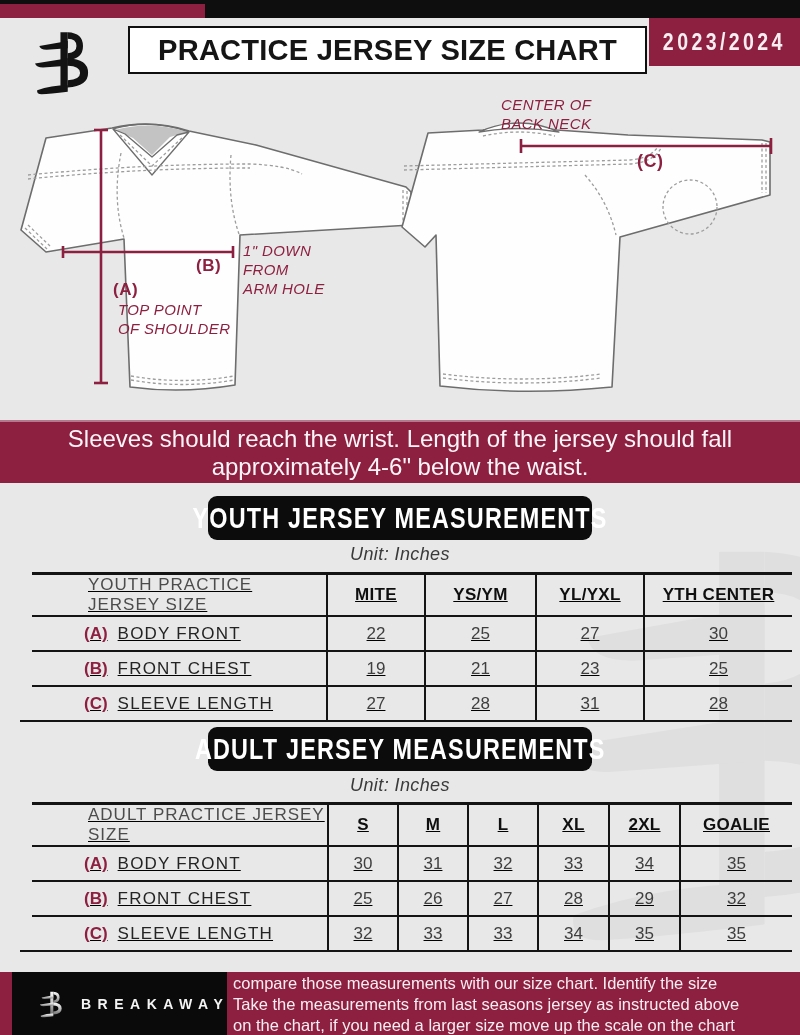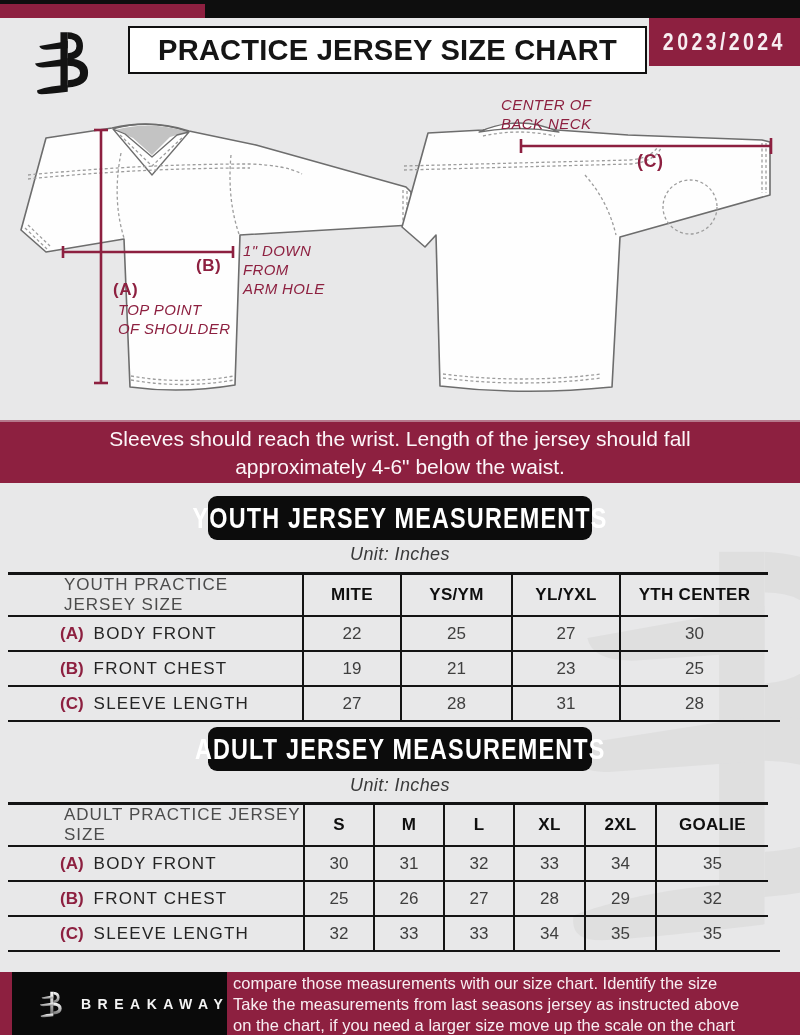--- a/index.html
+++ b/index.html
@@ -27,32 +27,32 @@
   
   .diagram{position:absolute;left:0;top:95px;width:800px;height:325px;}
   .dlabel{position:absolute;color:var(--maroon);}
   .dkey{font-weight:bold;font-size:17px;letter-spacing:.5px;}
   .ddesc{font-style:italic;font-size:15px;line-height:19px;letter-spacing:.4px;white-space:nowrap;}
 
   
   .banner{position:absolute;top:420px;left:0;width:800px;height:63px;background:var(--maroon);
           border-top:2px solid #b5788c;box-sizing:border-box;
           display:flex;flex-direction:column;align-items:center;justify-content:center;
-          color:#fcf5f8;font-size:21px;line-height:28px;}
+          color:#fcf5f8;font-size:24px;line-height:28px;}
 
   
   .pill{position:absolute;left:50%;transform:translateX(-50%);width:384px;height:44px;background:#0c0c0c;
         border-radius:9px;display:flex;align-items:center;justify-content:center;}
   .pill-youth{top:496px;} .pill-adult{top:727px;}
   .pill .t{color:#fff;font-weight:bold;font-size:30px;letter-spacing:1.5px;white-space:nowrap;transform:scaleX(.78);}
   .unit{position:absolute;left:0;width:800px;text-align:center;font-style:italic;font-size:18px;color:#3a3a3a;letter-spacing:.4px;}
   .unit-youth{top:544px;} .unit-adult{top:775px;}
 
   
-  table.sizetable{position:absolute;left:8px;width:760px;border-collapse:collapse;table-layout:fixed;background:transparent;}
+  table.sizetable{position:absolute;left:32px;width:760px;border-collapse:collapse;table-layout:fixed;background:transparent;text-decoration:underline;}
   .table-youth{top:572px;} .table-adult{top:802px;}
   .sizetable td{padding:0;height:33px;font-size:17px;color:#3f3f3f;text-align:center;vertical-align:middle;}
   .sizetable tr.hrow td{border-top:3px solid #141414;border-bottom:2px solid #141414;height:34px;}
   .sizetable tr.drow td{border-bottom:2px solid #141414;}
   .sizetable td.v{border-left:2px solid #141414;}
   .sizetable td.hlabel{color:#4c4c4c;letter-spacing:1px;font-size:17px;text-align:left;padding-left:56px;}
   .sizetable td.hsize{font-weight:bold;color:#0f0f0f;letter-spacing:.3px;}
   .sizetable td.lbl{text-align:left;padding-left:52px;white-space:nowrap;}
   .lbl .k{color:var(--maroon);font-weight:bold;margin-right:10px;}
   .lbl .n{color:#242424;letter-spacing:1.2px;}

